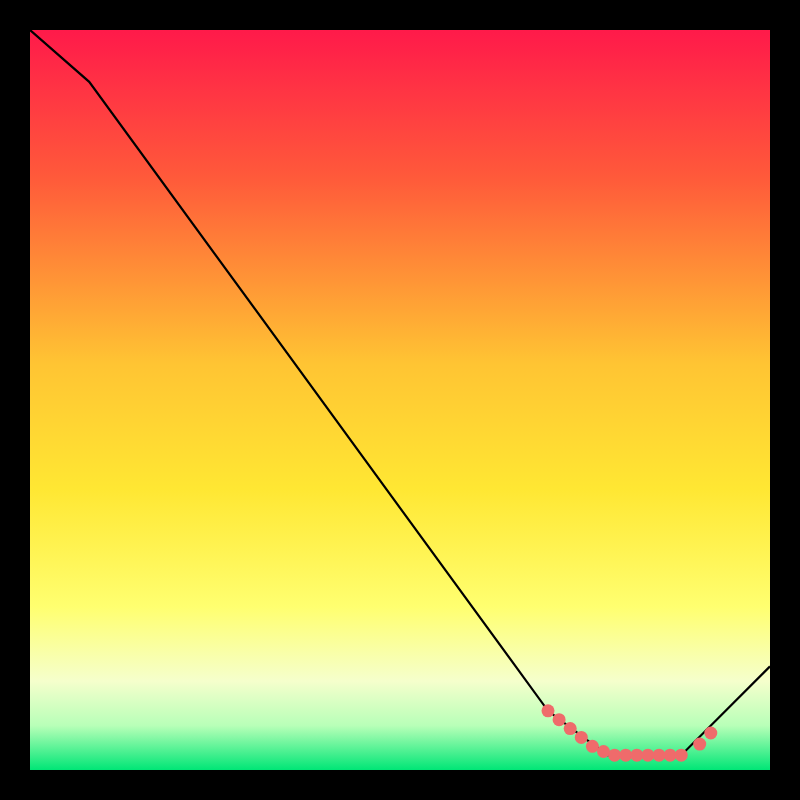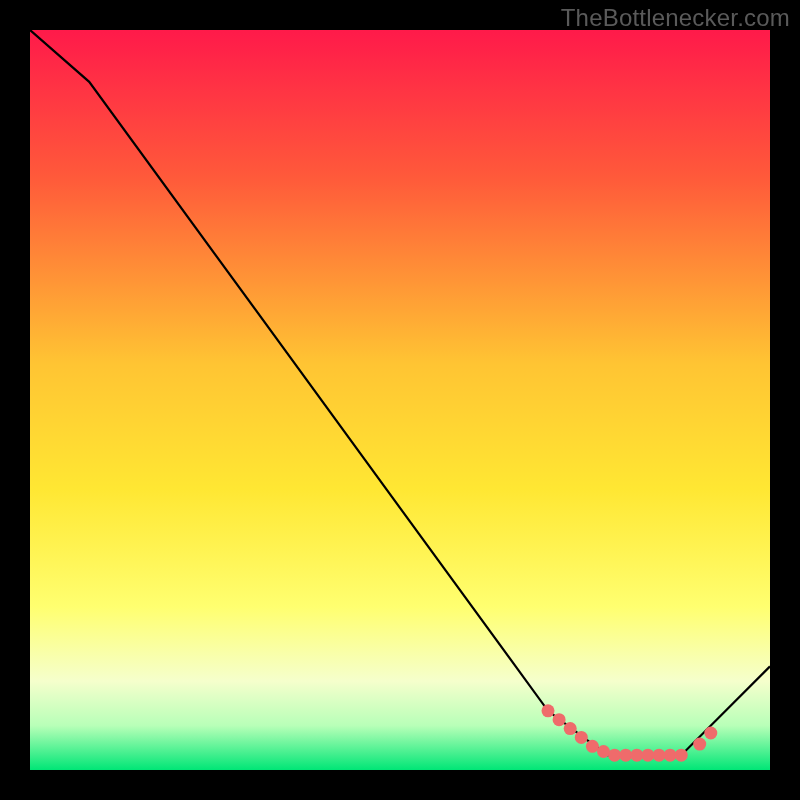--- a/index.html
+++ b/index.html
@@ -35,21 +35,20 @@
     height: 740px;
   }
   svg {
     display: block;
   }
 </style>
 </head>
 <body>
 
 <div class="frame">
-  <div class="watermark">TheBottlenecker.com</div>
 
   <div class="plot-area">
     <svg id="chart-svg" width="740" height="740" viewBox="0 0 740 740">
       <defs>
         <linearGradient id="bg-grad" x1="0" y1="0" x2="0" y2="1">
             <stop offset="0%" stop-color="#ff1a4a"></stop>
             <stop offset="20%" stop-color="#ff5a3a"></stop>
             <stop offset="45%" stop-color="#ffc433"></stop>
             <stop offset="62%" stop-color="#ffe733"></stop>
             <stop offset="78%" stop-color="#ffff70"></stop>

